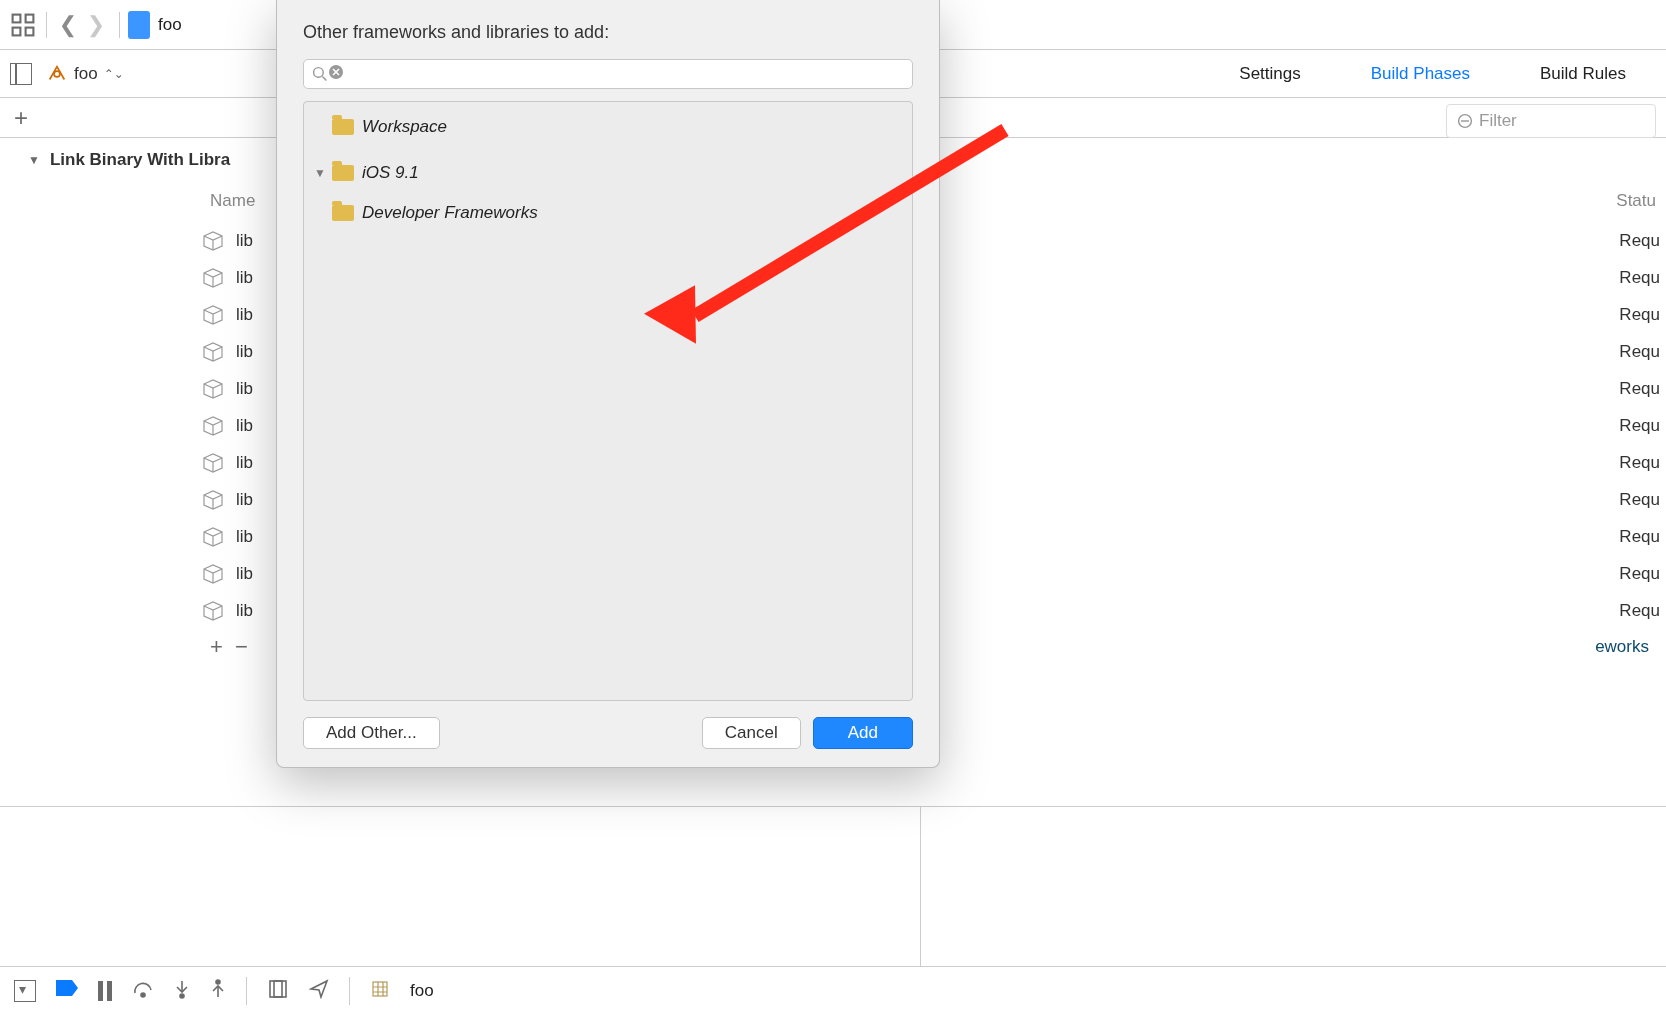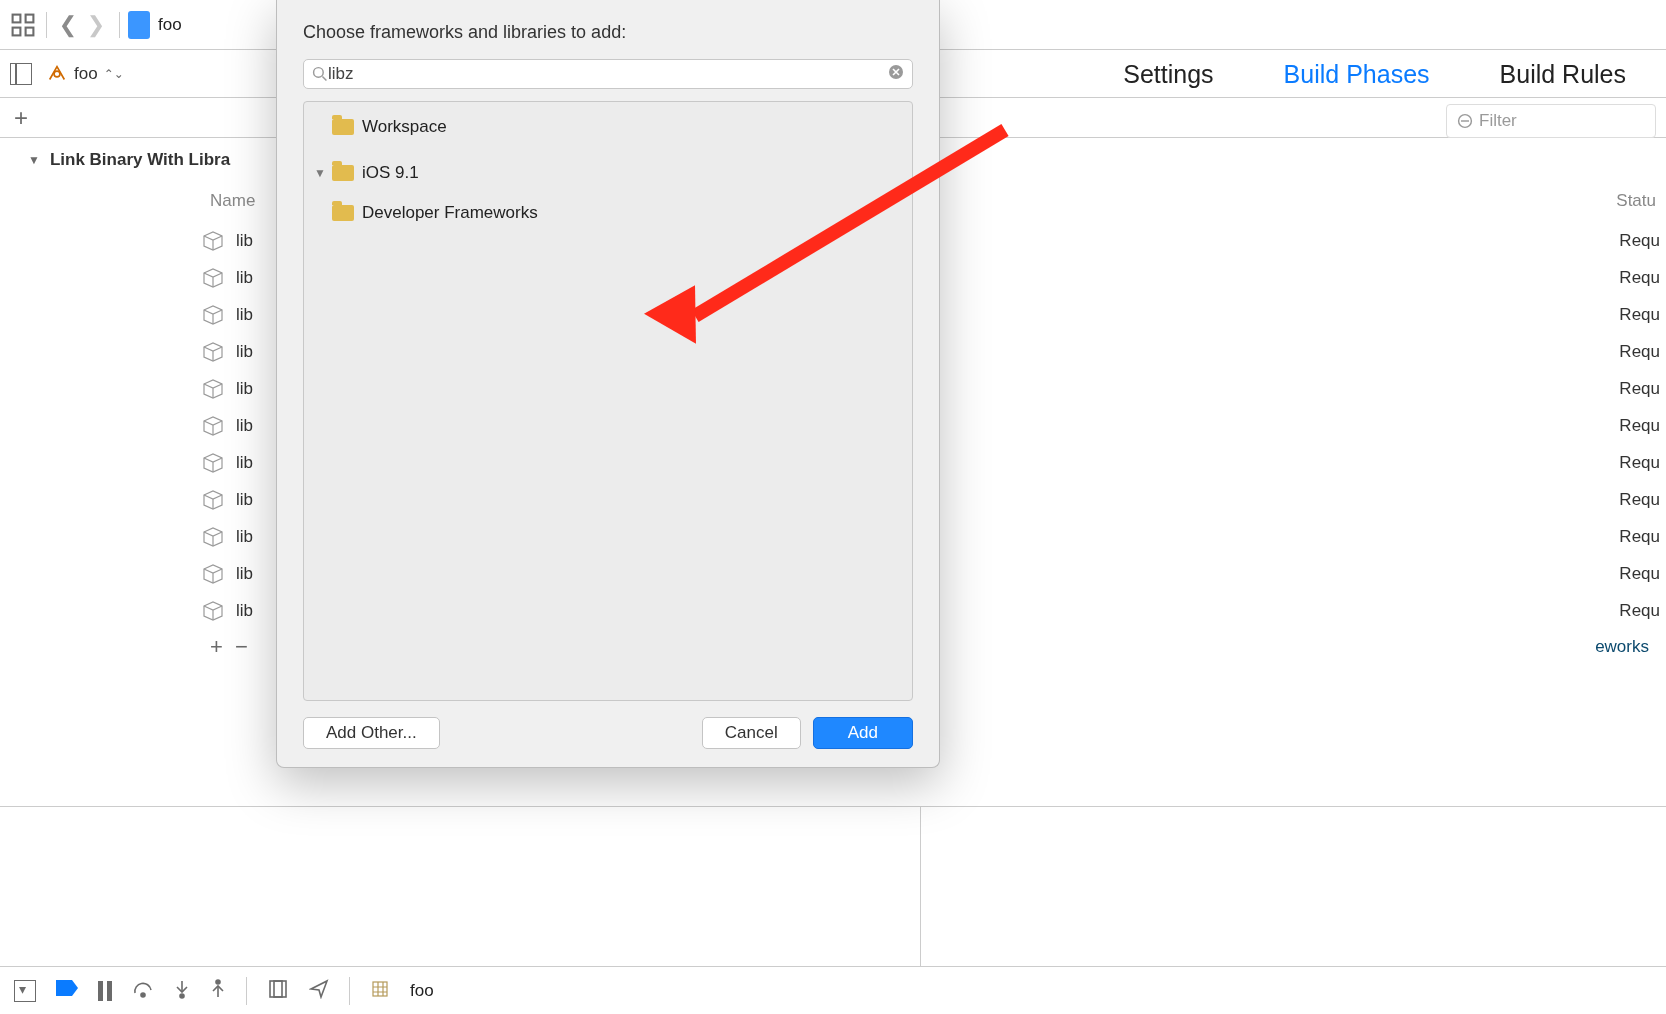--- a/index.html
+++ b/index.html
@@ -53,21 +53,21 @@
     }
     .target-icon {
       width:22px; height:22px; position:relative; margin-right:6px;
     }
     .target-icon svg { width:22px; height:22px; }
     .target-name { font-size:17px; margin-right:6px; }
     .chev { font-size:12px; color:#6b6b6b; }
     .tabs-right {
       position:absolute; top:50px; right:0; height:48px;
       display:flex; align-items:center; gap:70px; padding-right:40px;
-      font-size:25px;
+      font-size:17px;
     }
     .tab { color:#222; }
     .tab.active { color:#0a7bff; }
 
     
     .row3 {
       height:40px; border-bottom:1px solid #ccc;
       display:flex; align-items:center; padding:0 14px;
     }
     .plus-btn { font-size:24px; color:#6b6b6b; font-weight:200; }
@@ -155,21 +155,21 @@
       border-radius:5px; display:flex; align-items:center; padding:0 8px;
       font-size:17px; color:#444;
     }
     .sheet-search input {
       flex:1; border:none; outline:none; font-size:17px; color:#444; background:transparent;
     }
     .sheet-search .clear { color:#9a9a9a; font-size:16px; }
     .sheet-list {
       margin:0 26px; flex:1; background:#ececec; border:1px solid #c8c8c8;
       border-radius:4px; overflow:hidden; padding-top:8px; font-size:17px;
-      color:#222; position:relative;
+      color:#222; position:relative;font-style:italic;
     }
     .tree-item { display:flex; align-items:center; height:34px; padding-left:10px; gap:8px; }
     .tree-item.d2 { padding-left:82px; }
     .tree-tri { color:#7a7a7a; font-size:12px; width:10px; }
     .folder {
       width:22px; height:16px; background:#e2bb4e; border-radius:2px; position:relative;
     }
     .folder::before {
       content:""; position:absolute; top:-4px; left:0; width:10px; height:4px;
       background:#e2bb4e; border-radius:2px 2px 0 0;
@@ -425,28 +425,27 @@
   <span>
     <svg width="20" height="20" viewBox="0 0 20 20" fill="none" stroke="#b59a5a" stroke-width="1.2">
         <rect x="3" y="3" width="14" height="14"></rect>
         <path d="M3 8h14M3 13h14M8 3v14M13 3v14"></path>
       </svg>
   </span>
   <span style="font-size:17px;color:#222;">foo</span>
 </div>
 
 <div class="sheet">
-  <div class="sheet-title">Choose frameworks and libraries to add:</div>
+  <div class="sheet-title">Other frameworks and libraries to add:</div>
 
   <div class="sheet-search">
     <svg viewBox="0 0 20 20" width="16" height="16" fill="none" stroke="#9a9a9a" stroke-width="1.8">
       <circle cx="8" cy="8" r="6"></circle>
         <path d="M13 13l5 5"></path>
     </svg>
-    <input value="libz" style="">
     <span class="clear">
       <svg width="16" height="16" viewBox="0 0 16 16">
           <circle cx="8" cy="8" r="7" fill="#9a9a9a"></circle>
           <path d="M5 5l6 6M11 5l-6 6" stroke="#fff" stroke-width="1.6"></path>
         </svg>
     </span>
   </div>
 
   <div class="sheet-list">
     <div class="tree-item">

